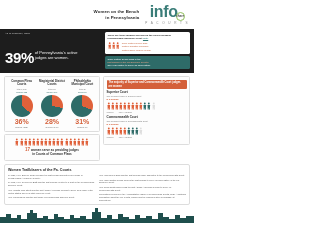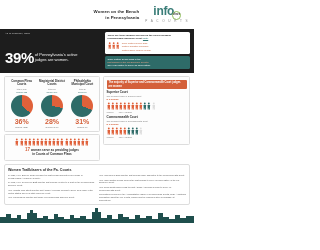--- a/index.html
+++ b/index.html
@@ -17,37 +17,37 @@
     height:29px; background:#ffffff;
     display:flex; align-items:center; justify-content:flex-end;
     padding:0 5px 0 0; gap:6px;
   }
   .hdr-title {
     font-size:4.4px; font-weight:bold; color:#2b2b2b;
     text-align:right; line-height:1.3; letter-spacing:.05px;
   }
   .logo { display:flex; flex-direction:column; align-items:center; }
   .logo-row { display:flex; align-items:baseline; }
-  .logo-info { font-size:12px; font-weight:bold; color:#3a7d78; letter-spacing:-0.3px; line-height:1; }
+  .logo-info { font-size:16px; font-weight:bold; color:#3a7d78; letter-spacing:-0.3px; line-height:1; }
   .logo-circle {
     width:9px; height:9px; border-radius:50%;
     border:1px solid #8fbf5a; background:#fff;
     display:flex; align-items:center; justify-content:center;
     margin-left:-2.2px;
   }
   .logo-share { font-size:3px; font-weight:bold; color:#4a4a4a; }
   .logo-sub { font-size:3.1px; letter-spacing:1.4px; color:#8a8a8a; margin-top:.5px; }
 
   
   .band {
     background:#1d1d1d; display:flex; padding:3px 4px 4px 5px; gap:4px;
   }
   .band-left { width:96px; flex:0 0 96px; }
   .band-date { font-size:2.5px; color:#d8d8d8; margin-bottom:1px; letter-spacing:.1px; }
-  .band-stat { display:flex; align-items:center; gap:1px;margin-top:16px; }
+  .band-stat { display:flex; gap:1px;margin-top:16px; }
   .band-pct { font-size:15px; font-weight:bold; color:#ffffff; line-height:.95; letter-spacing:-.4px; }
   .band-desc { font-size:4px; color:#f2f2f2; line-height:1.2; font-weight:500; }
 
   .band-right { flex:1; display:flex; flex-direction:column; gap:2px; }
   .chief-card {
     background:#ffffff; border-radius:1.5px; padding:2px 2.5px;
   }
   .chief-head { font-size:2.5px; font-weight:bold; color:#1d1d1d; line-height:1.25; }
   .chief-head .lnk { color:#3a7d78; text-decoration:underline; }
   .chief-body { display:flex; gap:2.5px; margin-top:1.5px; align-items:flex-start; }

